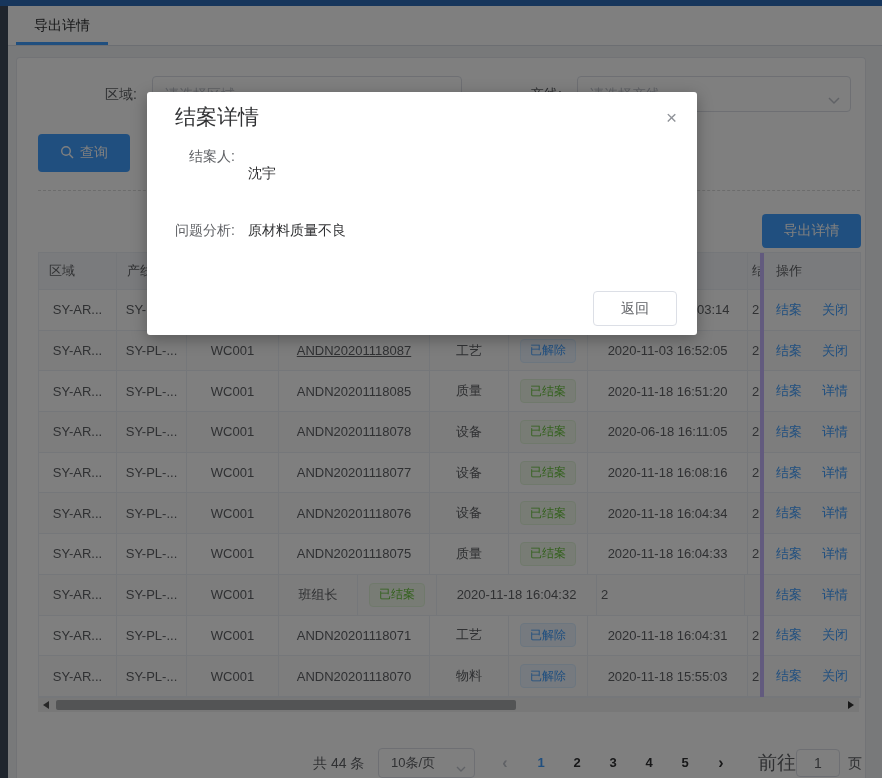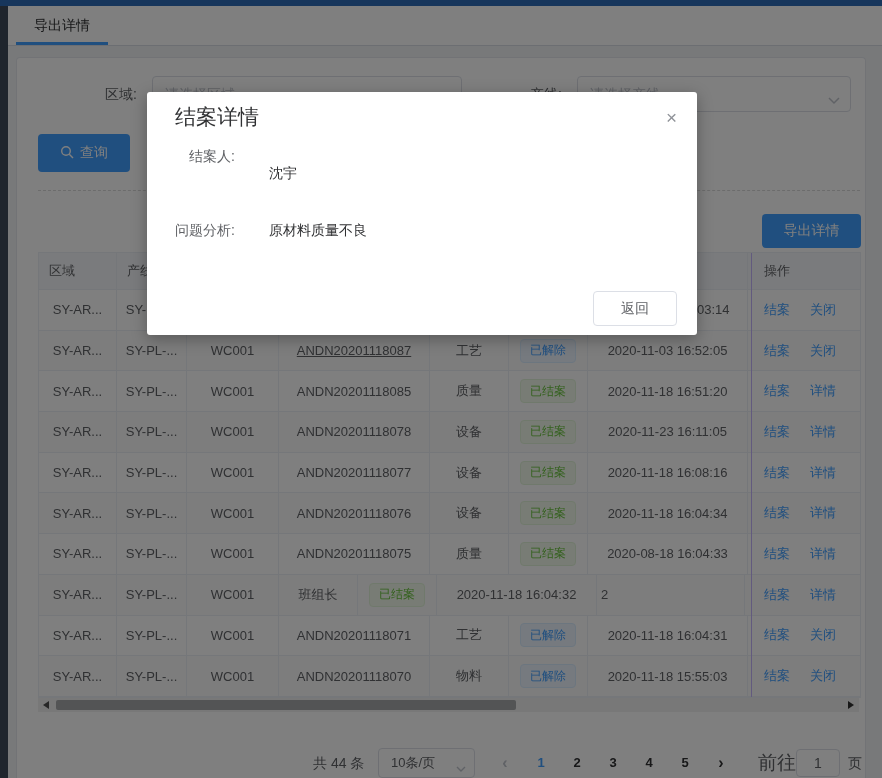--- a/index.html
+++ b/index.html
@@ -32,21 +32,21 @@
   
   .table-wrap{position:absolute;left:21px;top:194px;width:821px;height:444px;border:1px solid #ebeef5;overflow:hidden;font-size:13px;color:#606266;}
   .t-scroll{position:absolute;left:0;top:0;width:880px;}
   .t-hrow{display:flex;height:37px;background:#f5f7fa;border-bottom:1px solid #ebeef5;box-sizing:border-box;}
   .t-row{display:flex;height:40.7px;background:#fff;border-bottom:1px solid #ebeef5;box-sizing:border-box;}
   .t-row.stripe{background:#fafafa;}
   .t-cell{flex:none;box-sizing:border-box;border-right:1px solid #ebeef5;display:flex;align-items:center;justify-content:center;white-space:nowrap;overflow:hidden;}
   .t-cell.left{justify-content:flex-start;padding-left:10px;}
   .t-cell.pad6{justify-content:flex-start;padding-left:4px;}
   .t-cell.t-frag{justify-content:flex-start;padding-left:109px;}
-  .t-fixed{position:absolute;right:9px;top:0;width:100px;border-left:1px solid #c4b5fd;box-sizing:border-box;}
+  .t-fixed{position:absolute;right:0;top:0;width:100px;border-left:4px solid #c4b5fd;box-sizing:border-box;}
   .t-hcell-fixed{height:37px;background:#f5f7fa;border-bottom:1px solid #ebeef5;display:flex;align-items:center;padding-left:12px;box-sizing:border-box;}
   .t-ocell{height:40.7px;background:#fff;border-bottom:1px solid #ebeef5;display:flex;align-items:center;gap:20px;padding-left:12px;box-sizing:border-box;}
   .t-ocell.stripe{background:#fafafa;}
   .op-link{color:#409eff;cursor:pointer;}
   .tag{display:inline-flex;align-items:center;height:24px;padding:0 9px;border-radius:4px;font-size:12px;border:1px solid;box-sizing:border-box;}
   .tag.blue{background:#ecf5ff;border-color:#d9ecff;color:#409eff;}
   .tag.green{background:#f0f9eb;border-color:#e1f3d8;color:#67c23a;}
 
   
   .hscroll{position:absolute;left:21px;top:640px;width:821px;height:14px;background:#f1f1f1;}
@@ -67,21 +67,21 @@
   .pg-goto-label{position:absolute;left:741px;top:690px;line-height:30px;font-size:19px;color:#606266;}
   .pg-goto-input{position:absolute;left:779px;top:691px;width:44px;height:28px;border:1px solid #dcdfe6;border-radius:4px;box-sizing:border-box;text-align:center;font-size:14px;color:#606266;background:#fff;outline:none;font-family:inherit;}
   .pg-goto-suffix{position:absolute;left:831px;top:690px;line-height:30px;font-size:14px;color:#606266;}
 
   
   .overlay{position:absolute;left:0;top:0;right:0;bottom:0;background:rgba(0,0,0,0.5);z-index:10;}
   .modal{position:absolute;left:147px;top:92px;width:550px;height:243px;background:#fff;border-radius:3px;box-shadow:0 4px 16px rgba(0,0,0,0.3);z-index:20;}
   .m-title{position:absolute;left:28px;top:11px;font-size:21px;color:#303133;}
   .m-close{position:absolute;right:20px;top:16px;font-size:19px;color:#909399;cursor:pointer;line-height:1;}
   .m-label{position:absolute;left:0;width:88px;text-align:right;font-size:14px;color:#606266;}
-  .m-value{position:absolute;left:101px;font-size:14px;color:#303133;margin-left:21px;}
+  .m-value{position:absolute;left:101px;font-size:14px;color:#303133;}
   .m-back{position:absolute;left:446px;top:199px;width:82px;height:33px;border:1px solid #dcdfe6;border-radius:4px;background:#fff;color:#606266;font-size:14px;display:flex;align-items:center;justify-content:center;cursor:pointer;}
 </style>
 </head>
 <body>
 
 <div id="screen">
 
   <div class="topstrip"></div>
   <div class="sidebar"></div>
 
@@ -177,21 +177,21 @@
             </div>
             <div class="t-row stripe">
               <div class="t-cell" style="width: 78px;">SY-AR...</div>
               <div class="t-cell" style="width: 70px;">SY-PL-...</div>
               <div class="t-cell" style="width: 92px;">WC001</div>
               <div class="t-cell" style="width: 151px;">ANDN20201118078</div>
               <div class="t-cell" style="width: 79px;">设备</div>
               <div class="t-cell" style="width: 79px;">
                 <span class="tag green">已结案</span>
               </div>
-              <div class="t-cell" style="width: 160px;">2020-11-23 16:11:05</div>
+              <div class="t-cell" style="width: 160px;">2020-06-18 16:11:05</div>
               <div class="t-cell pad6" style="width: 148px;">2</div>
             </div>
             <div class="t-row">
               <div class="t-cell" style="width: 78px;">SY-AR...</div>
               <div class="t-cell" style="width: 70px;">SY-PL-...</div>
               <div class="t-cell" style="width: 92px;">WC001</div>
               <div class="t-cell" style="width: 151px;">ANDN20201118077</div>
               <div class="t-cell" style="width: 79px;">设备</div>
               <div class="t-cell" style="width: 79px;">
                 <span class="tag green">已结案</span>
@@ -213,21 +213,21 @@
             </div>
             <div class="t-row">
               <div class="t-cell" style="width: 78px;">SY-AR...</div>
               <div class="t-cell" style="width: 70px;">SY-PL-...</div>
               <div class="t-cell" style="width: 92px;">WC001</div>
               <div class="t-cell" style="width: 151px;">ANDN20201118075</div>
               <div class="t-cell" style="width: 79px;">质量</div>
               <div class="t-cell" style="width: 79px;">
                 <span class="tag green">已结案</span>
               </div>
-              <div class="t-cell" style="width: 160px;">2020-08-18 16:04:33</div>
+              <div class="t-cell" style="width: 160px;">2020-11-18 16:04:33</div>
               <div class="t-cell pad6" style="width: 148px;">2</div>
             </div>
             <div class="t-row stripe">
               <div class="t-cell" style="width: 78px;">SY-AR...</div>
               <div class="t-cell" style="width: 70px;">SY-PL-...</div>
               <div class="t-cell" style="width: 92px;">WC001</div>
               <div class="t-cell" style="width: 79px;">班组长</div>
               <div class="t-cell" style="width: 79px;">
                 <span class="tag green">已结案</span>
               </div>

